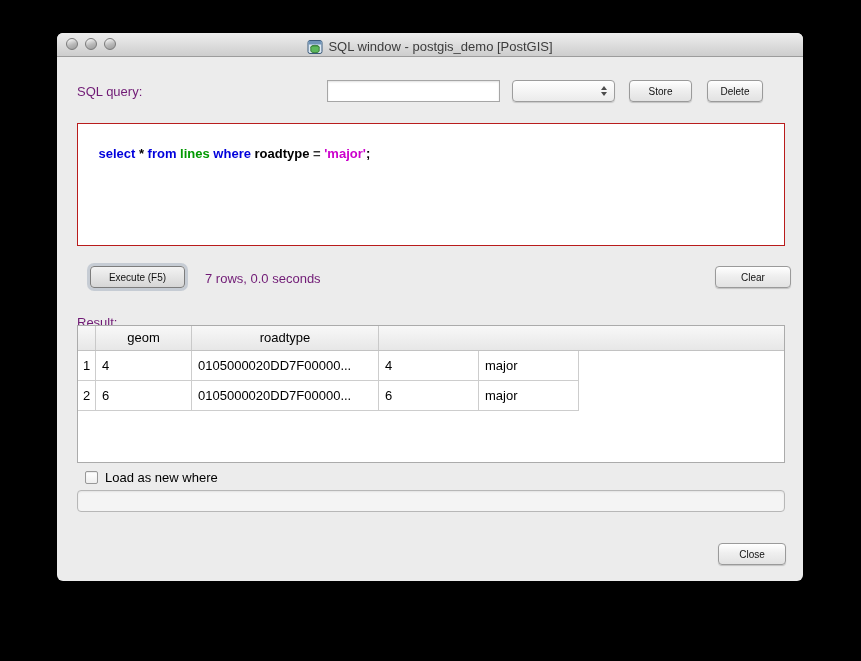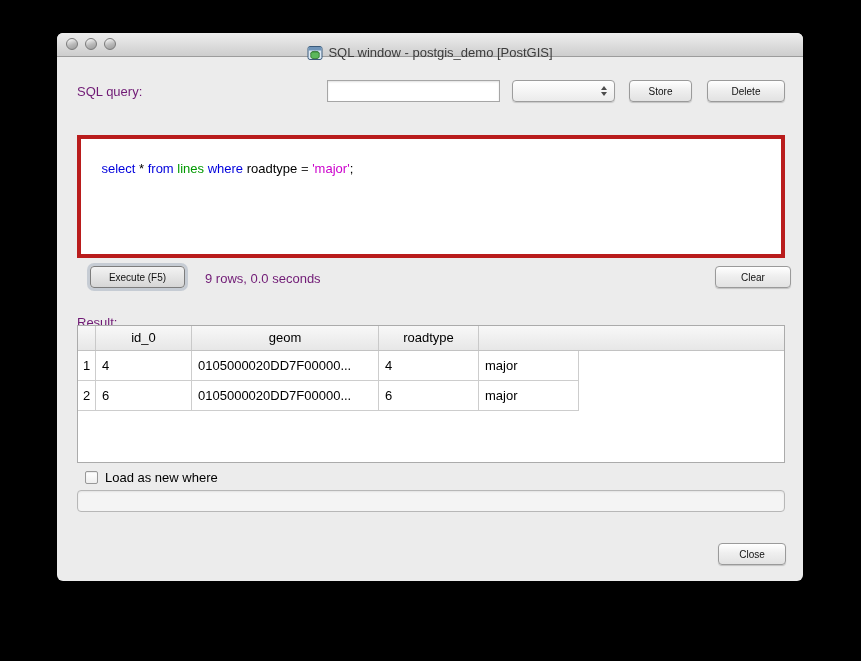--- a/index.html
+++ b/index.html
@@ -20,21 +20,21 @@
     background:linear-gradient(#eeeeee,#cdcdcd);
     border-bottom:1px solid #9c9c9c;
   }
   .traffic { position:absolute; left:9px; top:5px; display:flex; gap:7px; z-index:2; }
   .light {
     width:12px; height:12px; border-radius:50%; box-sizing:border-box;
     border:1px solid #7a7a7a;
     background:linear-gradient(160deg,#ececec 15%,#b9b9b9 55%,#9a9a9a);
   }
   .titlewrap {
-    position:absolute; left:0; right:0; top:8px; height:23px;
+    position:absolute; left:0; right:0; top:2px; height:23px;
     display:flex; align-items:center; justify-content:center; gap:5px;
   }
   .title-text { font-size:13px; color:#3c3c3c; }
   .title-icon { width:16px; height:16px; display:block; }
 
   .lbl { position:absolute; font-size:13px; color:#701a75; }
 
   .textfield {
     position:absolute; box-sizing:border-box; height:22px;
     border:1px solid #a6a6a6; background:#fff;
@@ -58,35 +58,36 @@
 
   .btn {
     position:absolute; box-sizing:border-box; height:22px;
     border:1px solid #9a9a9a; border-radius:4px;
     background:linear-gradient(#ffffff,#efefef 45%,#e2e2e2);
     box-shadow:0 1px 1px rgba(0,0,0,0.18);
     font-family:inherit; font-size:10px; color:#111;
     text-align:center; line-height:19px; padding:0;
   }
   #store-button  { left:572px; top:47px;  width:63px; }
-  #delete-button { left:650px; top:47px;  width:78px; }
+  #delete-button { left:650px; top:47px;  width:56px; }
   #clear-button  { left:658px; top:233px; width:76px; }
   #close-button  { left:661px; top:510px; width:68px; }
   #execute-button {
     left:33px; top:233px; width:95px;
     background:linear-gradient(#f3f3f3,#d6d6d6);
     border-color:#7d7d7d;
     box-shadow:0 0 0 3px rgba(130,145,170,0.35);
   }
 
   #sql-editor {
-    position:absolute; left:20px; top:102px; width:708px; height:123px;
-    box-sizing:border-box; background:#fff; border:4px solid #b91c1c;
+    position:absolute; left:20px; top:90px; width:708px; height:123px;
+    box-sizing:border-box; background:#fff; border:1px solid #b91c1c;
     font-size:13px; padding:6px 6px; line-height:16px; cursor:text;
     white-space:pre-wrap;
+    font-weight:bold;
   }
 
   #status-text { left:148px; top:238px; }
 
   #result-label { left:20px; top:270px;margin-top:12px; }
 
   #result-table {
     position:absolute; left:20px; top:292px; width:708px; height:138px;
     box-sizing:border-box; background:#fff; border:1px solid #ababab;
     overflow:hidden;
@@ -163,29 +164,28 @@
   </div>
 
   <button class="btn" id="store-button">Store</button>
   <button class="btn" id="delete-button">Delete</button>
 
   <div id="sql-editor">
     <span style="color:#0000dc">select </span><span style="color:#000000">* </span><span style="color:#0000dc">from </span><span style="color:#009900">lines </span><span style="color:#0000dc">where </span><span style="color:#000000">roadtype </span><span style="color:#333333">= </span><span style="color:#cc00cc">'major'</span><span style="color:#000000">;</span>
   </div>
 
   <button class="btn" id="execute-button">Execute (F5)</button>
-  <span class="lbl" id="status-text">9 rows, 0.0 seconds</span>
+  <span class="lbl" id="status-text">7 rows, 0.0 seconds</span>
   <button class="btn" id="clear-button">Clear</button>
 
   <span class="lbl" id="result-label">Result:</span>
 
   <div id="result-table">
     <div class="thead">
       <div class="th"></div>
-      <div class="th">id_0</div>
       <div class="th">geom</div>
       <div class="th">roadtype</div>
       <div class="th filler"></div>
     </div>
 
     <div class="trow">
       <div class="td rownum">1</div>
       <div class="td">4</div>
       <div class="td">0105000020DD7F00000...</div>
       <div class="td">4</div>

